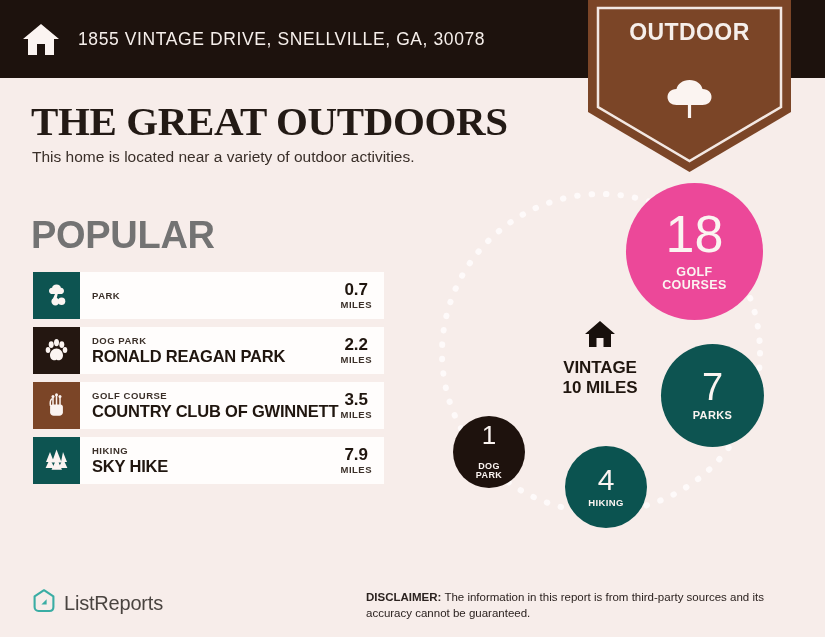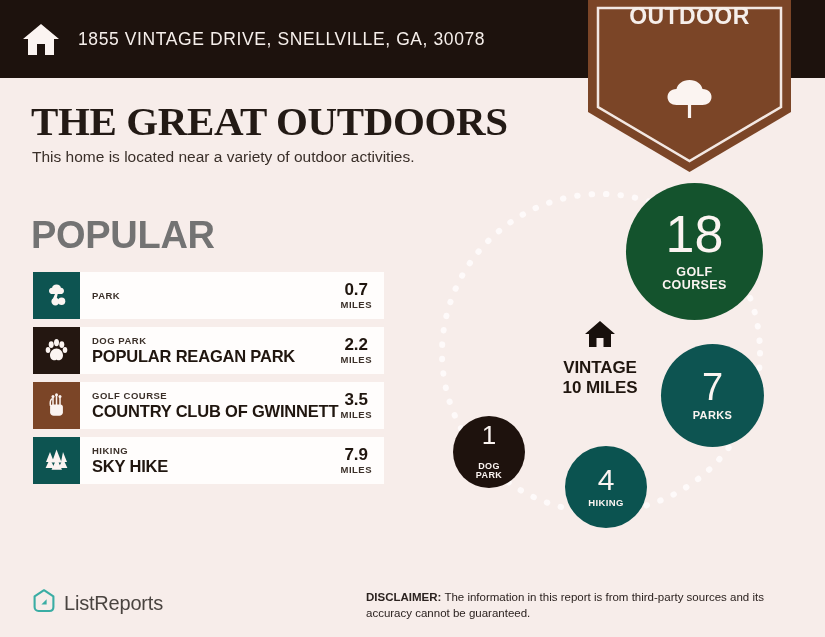--- a/index.html
+++ b/index.html
@@ -30,21 +30,21 @@
   }
 
   
   .badge {
     position: absolute; left: 588px; top: 0;
     width: 203px; height: 172px;
     z-index: 5;
   }
   .badge svg { display: block; width: 203px; height: 172px; }
   .badge-text {
-    position: absolute; left: 0; top: 4px;
+    position: absolute; left: 0; top: 20px;
     width: 203px; text-align: center;
     color: #f6efeb;
     font-size: 23px; font-weight: 700;
     letter-spacing: .4px; line-height: 1.12;
   }
   .badge-text .l2 { display: block; }
 
   
   .title {
     position: absolute; left: 31px; top: 97px;
@@ -98,21 +98,21 @@
   .dots { position: absolute; left: 0; top: 0; width: 410px; height: 375px; }
   .bubble {
     position: absolute; border-radius: 50%;
     display: flex; flex-direction: column;
     align-items: center; justify-content: center;
     color: #fbf4f1; text-align: center;
   }
   .bub-num { font-weight: 400; line-height: .95; }
   .bub-lbl { font-weight: 700; letter-spacing: .4px; line-height: 1.08; }
 
-  .b-golf { left: 228px; top: 3px; width: 137px; height: 137px; background: #14532d; }
+  .b-golf { left: 228px; top: 3px; width: 137px; height: 137px; background: #ec4899; }
   .b-golf .bub-num { font-size: 52px; }
   .b-golf .bub-lbl { font-size: 12.5px; margin-top: 6px; }
 
   .b-parks { left: 263px; top: 164px; width: 103px; height: 103px; background: #0d5451; }
   .b-parks .bub-num { font-size: 38px; }
   .b-parks .bub-lbl { font-size: 11px; margin-top: 5px; }
 
   .b-hike { left: 167px; top: 266px; width: 82px; height: 82px; background: #0b5350; }
   .b-hike .bub-num { font-size: 30px; }
   .b-hike .bub-lbl { font-size: 9.5px; margin-top: 4px; }
@@ -204,21 +204,21 @@
         <ellipse cx="8.2" cy="7.6" rx="2.5" ry="3.4" fill="#fbf4f1"></ellipse>
         <ellipse cx="13.5" cy="5.6" rx="2.5" ry="3.6" fill="#fbf4f1"></ellipse>
         <ellipse cx="18.8" cy="7.6" rx="2.5" ry="3.4" fill="#fbf4f1"></ellipse>
         <ellipse cx="22" cy="13" rx="2.3" ry="3" fill="#fbf4f1"></ellipse>
         <ellipse cx="5" cy="13" rx="2.3" ry="3" fill="#fbf4f1"></ellipse>
         <path d="M13.5 11.5c3.6 0 6.5 3.2 6.5 6.8 0 3-2 5-4.6 5-1.1 0-1.5-.5-1.9-.5s-.8.5-1.9.5c-2.6 0-4.6-2-4.6-5 0-3.6 2.9-6.8 6.5-6.8z" fill="#fbf4f1"></path>
       </svg>
     </div>
     <div class="row-mid">
       <div class="cat">DOG PARK</div>
-      <div class="name">POPULAR REAGAN PARK</div>
+      <div class="name">RONALD REAGAN PARK</div>
     </div>
     <div class="row-right">
       <div class="dist">2.2</div>
       <div class="dist-unit">MILES</div>
     </div>
   </div>
 
   <div class="row">
     <div class="tile" style="background:#7b4527">
       <svg viewBox="0 0 27 27" xmlns="http://www.w3.org/2000/svg">

